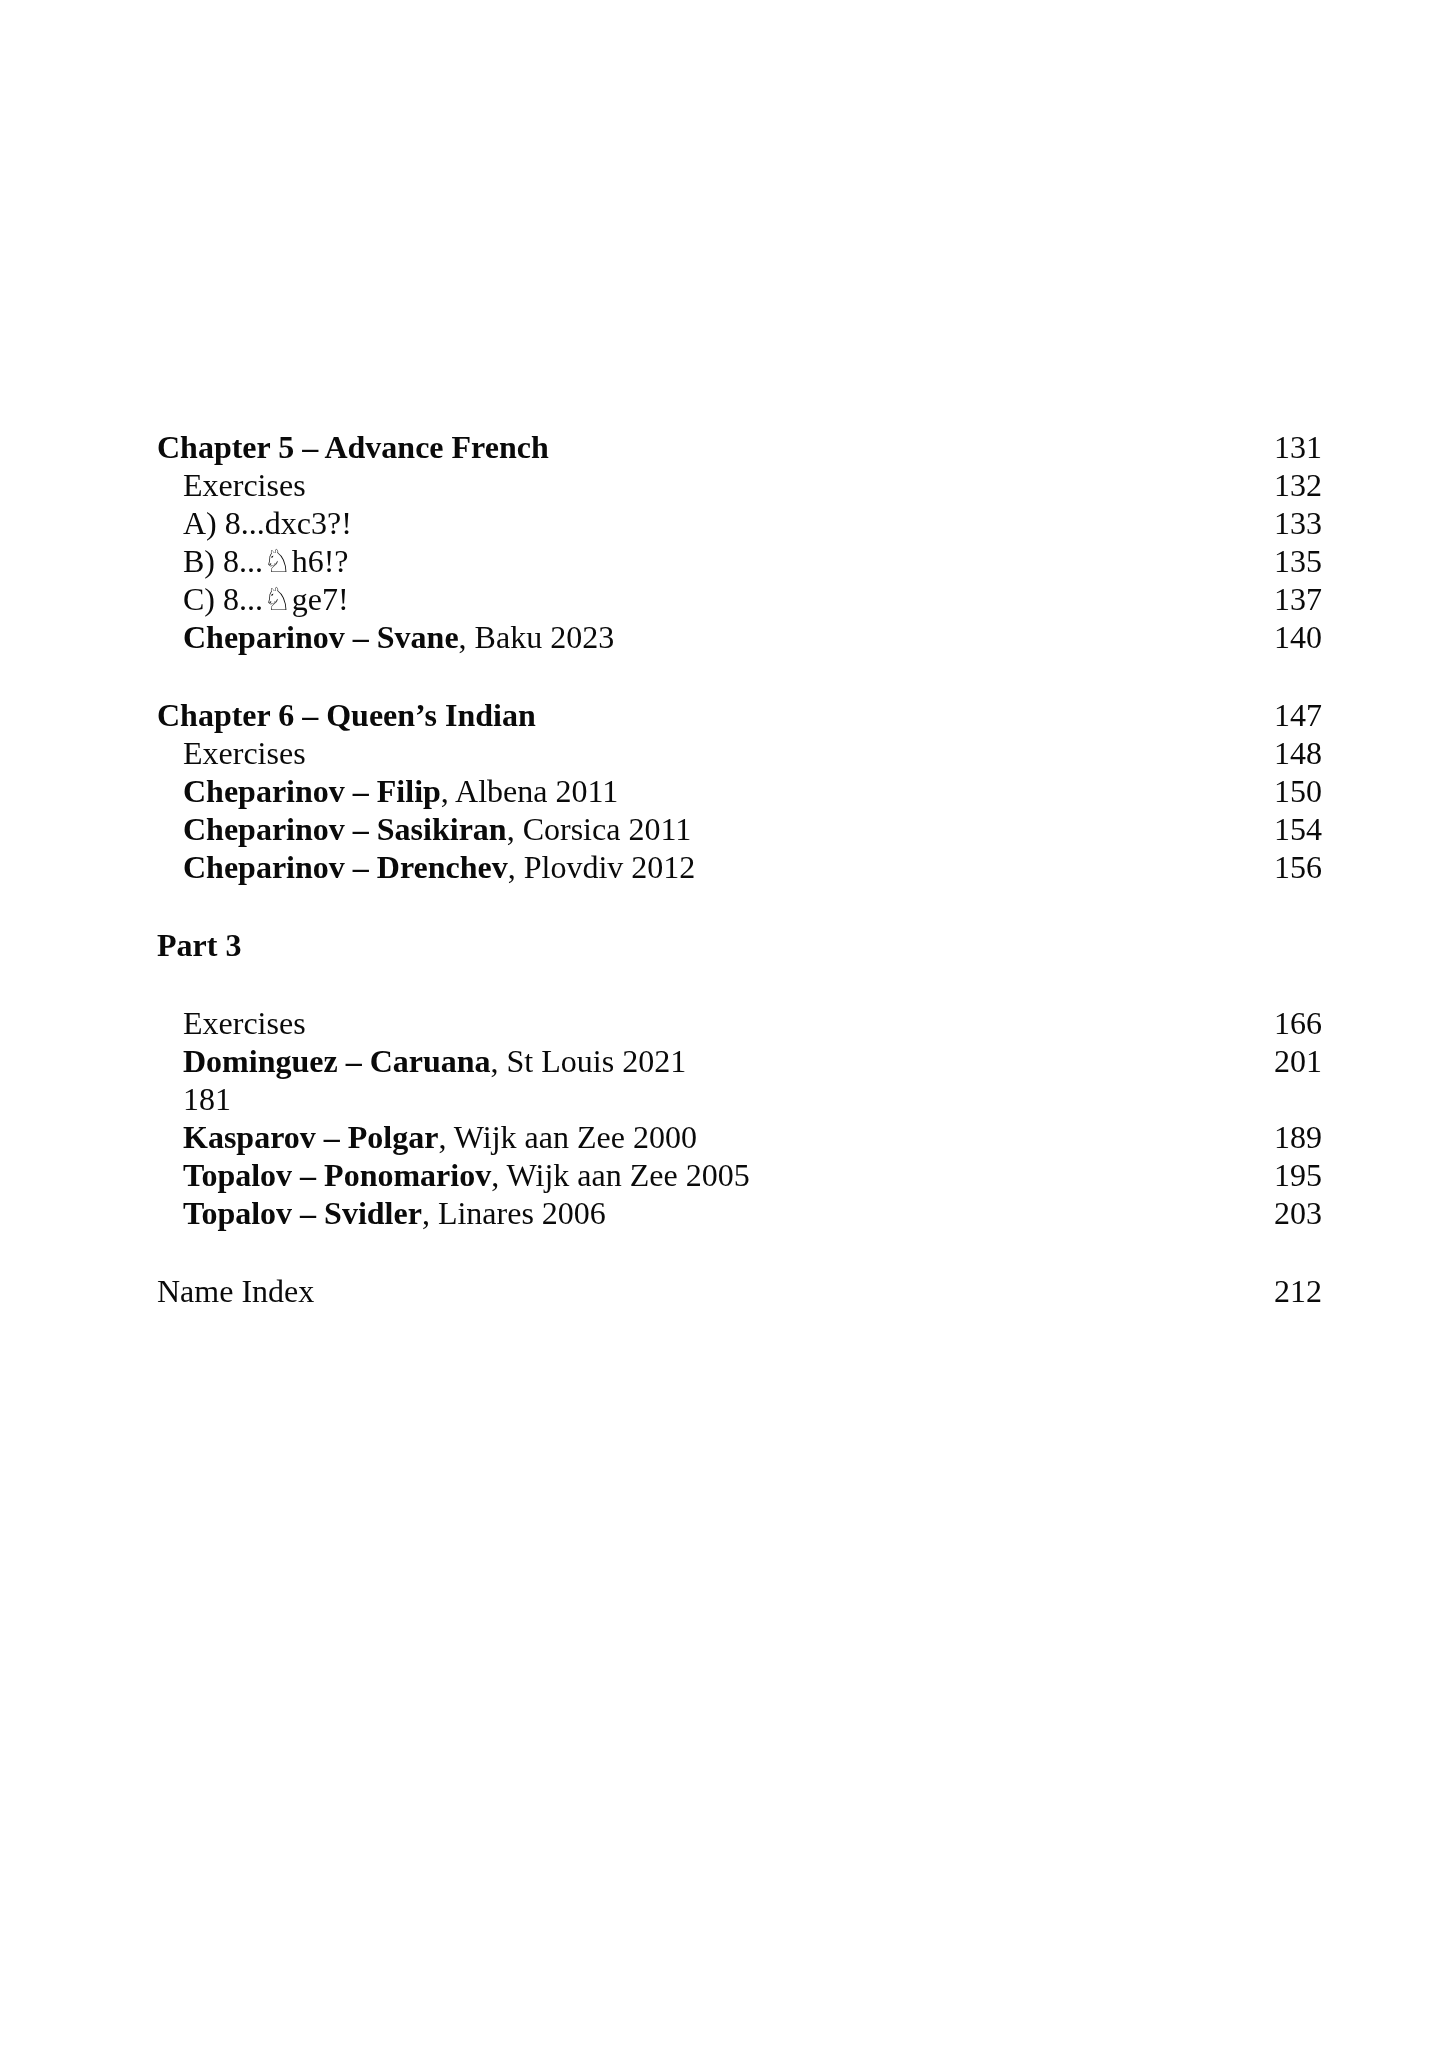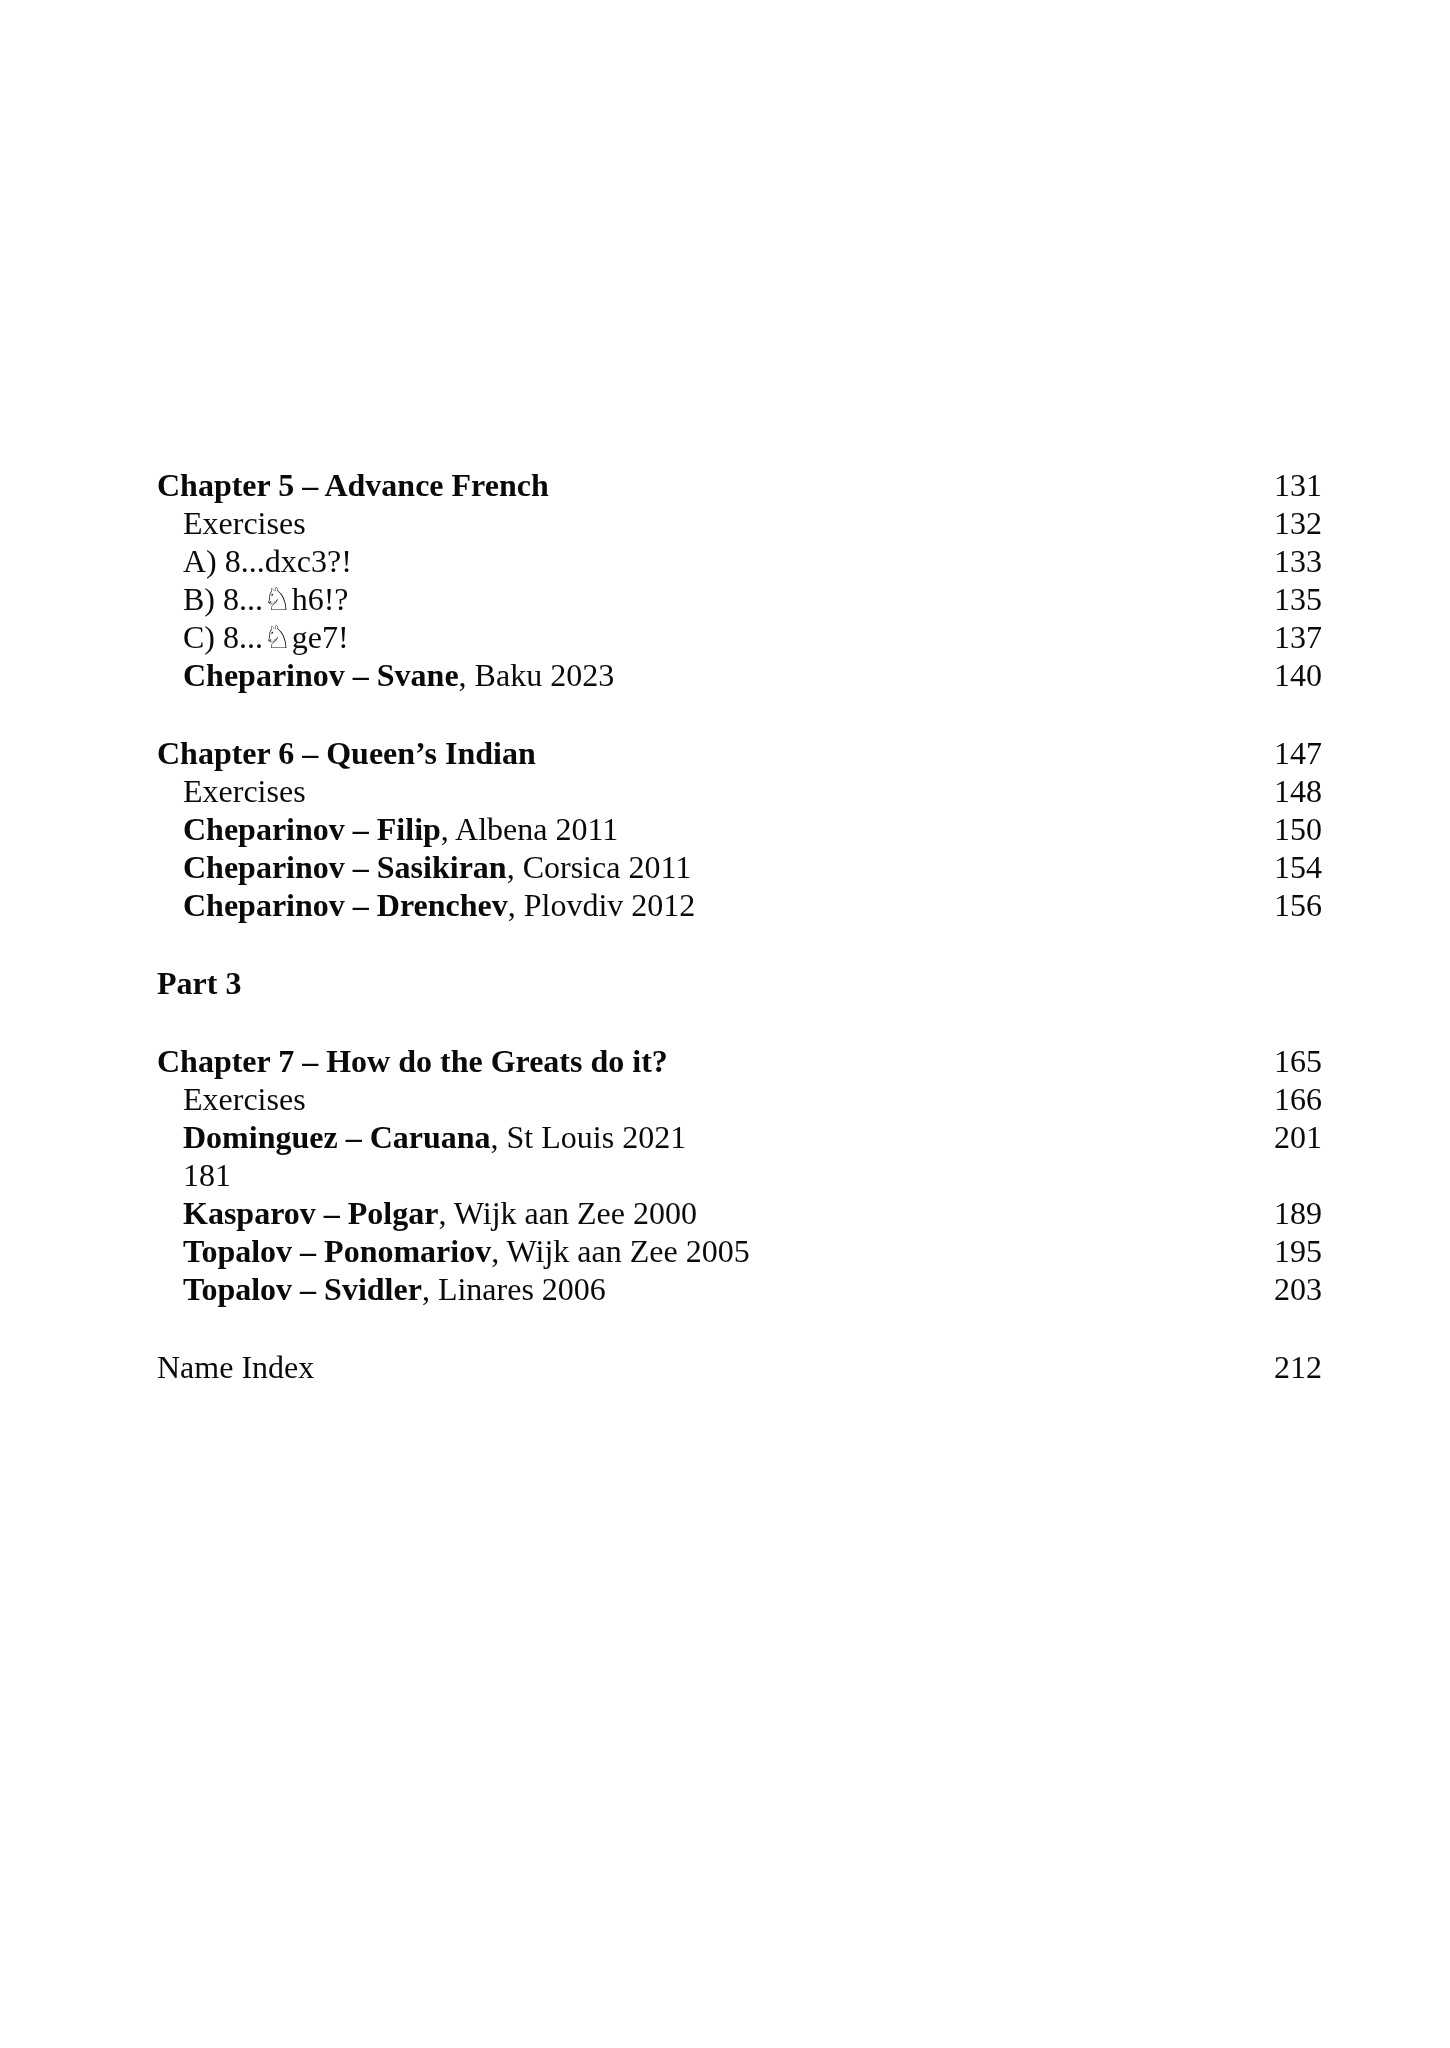--- a/index.html
+++ b/index.html
@@ -12,21 +12,21 @@
     width: 1450px;
     height: 2048px;
     background: #ffffff;
     font-family: "Liberation Serif", "DejaVu Serif", serif;
     color: #0a0a0a;
     overflow: hidden;
   }
   .toc {
     position: absolute;
     left: 157px;
-    top: 466px;
+    top: 428px;
     width: 1165px;
   }
   .block {
     margin-bottom: 40px;
   }
   .row {
     display: flex;
     justify-content: space-between;
     align-items: baseline;
     font-size: 32px;
@@ -119,24 +119,20 @@
 </div>
 
   <div class="block block-part">
     <div class="row heading-row">
       <span class="title">Part 3</span>
       <span class="pagenum"></span>
     </div>
   </div>
 
   <div class="block block-chapter">
-    <div class="row heading-row">
-      <span class="title">Chapter 7 – How do the Greats do it?</span>
-      <span class="pagenum">165</span>
-    </div>
 
   <div class="row item-row">
     <span class="entry"><span class="entry-bold"></span><span class="entry-rest">Exercises</span></span>
     <span class="pagenum">166</span>
   </div>
 
   <div class="row item-row">
     <span class="entry"><span class="entry-bold">Dominguez – Caruana</span><span class="entry-rest">, St Louis 2021</span></span>
     <span class="pagenum">201</span>
   </div>

